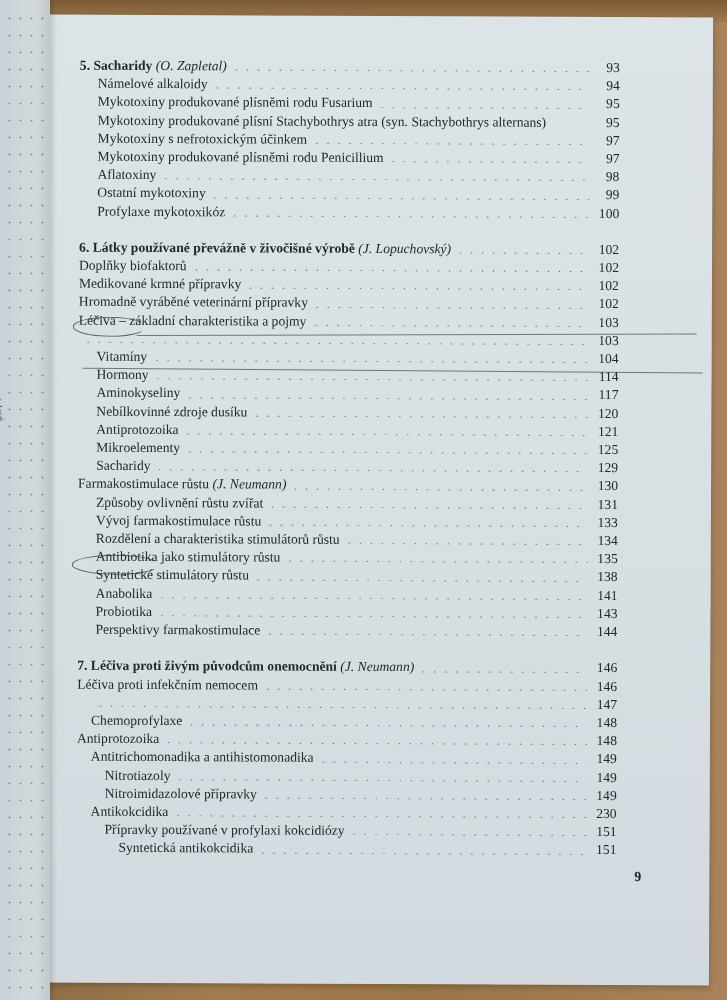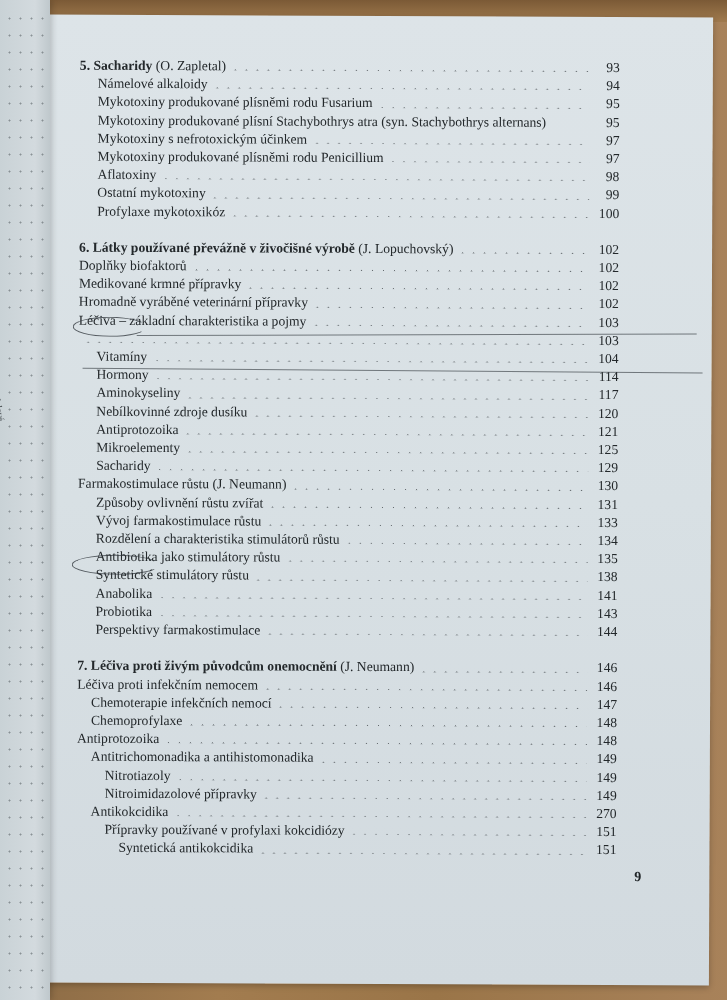--- a/index.html
+++ b/index.html
@@ -50,21 +50,21 @@
   .row.wrap .label { white-space: normal; padding-right: 0; }
   .lvl0 { padding-left: 0; }
   .lvl1 { padding-left: 18px; }
   .lvl2 { padding-left: 26px; }
   .lvl3 { padding-left: 40px; }
   .sec7 .lvl1 { padding-left: 0; }
   .sec7 .lvl2 { padding-left: 14px; }
   .sec7 .lvl3 { padding-left: 28px; }
   .sec7 .lvl4 { padding-left: 42px; }
   .title-bold { font-weight: bold; }
-  .author { }
+  .author { font-style: italic; }
   .folio {
     position: absolute; left: 590px; top: 852px; font-weight: bold; font-size: 14px; color: #1e2326;
   }
   .pen-circle {
     position: absolute; border: 1px solid #2a3036; border-radius: 50%;
     border-right-color: transparent; opacity: 0.75; pointer-events: none;
   }
   .pen-line {
     position: absolute; height: 1px; background: #2a3036; opacity: 0.6; pointer-events: none;
     transform-origin: left center;
@@ -259,21 +259,20 @@
         </span>
         <span class="leader"></span>
         <span class="page-num">146</span>
       </div>
       <div class="row lvl1">
           <span class="label">Léčiva proti infekčním nemocem</span>
           <span class="leader"></span>
           <span class="page-num">146</span>
         </div>
       <div class="row lvl2">
-          <span class="label">Chemoterapie infekčních nemocí</span>
           <span class="leader"></span>
           <span class="page-num">147</span>
         </div>
       <div class="row lvl2">
           <span class="label">Chemoprofylaxe</span>
           <span class="leader"></span>
           <span class="page-num">148</span>
         </div>
       <div class="row lvl1">
           <span class="label">Antiprotozoika</span>
@@ -291,21 +290,21 @@
           <span class="page-num">149</span>
         </div>
       <div class="row lvl3">
           <span class="label">Nitroimidazolové přípravky</span>
           <span class="leader"></span>
           <span class="page-num">149</span>
         </div>
       <div class="row lvl2">
           <span class="label">Antikokcidika</span>
           <span class="leader"></span>
-          <span class="page-num">270</span>
+          <span class="page-num">230</span>
         </div>
       <div class="row lvl3">
           <span class="label">Přípravky používané v profylaxi kokcidiózy</span>
           <span class="leader"></span>
           <span class="page-num">151</span>
         </div>
       <div class="row lvl4">
           <span class="label">Syntetická antikokcidika</span>
           <span class="leader"></span>
           <span class="page-num">151</span>

